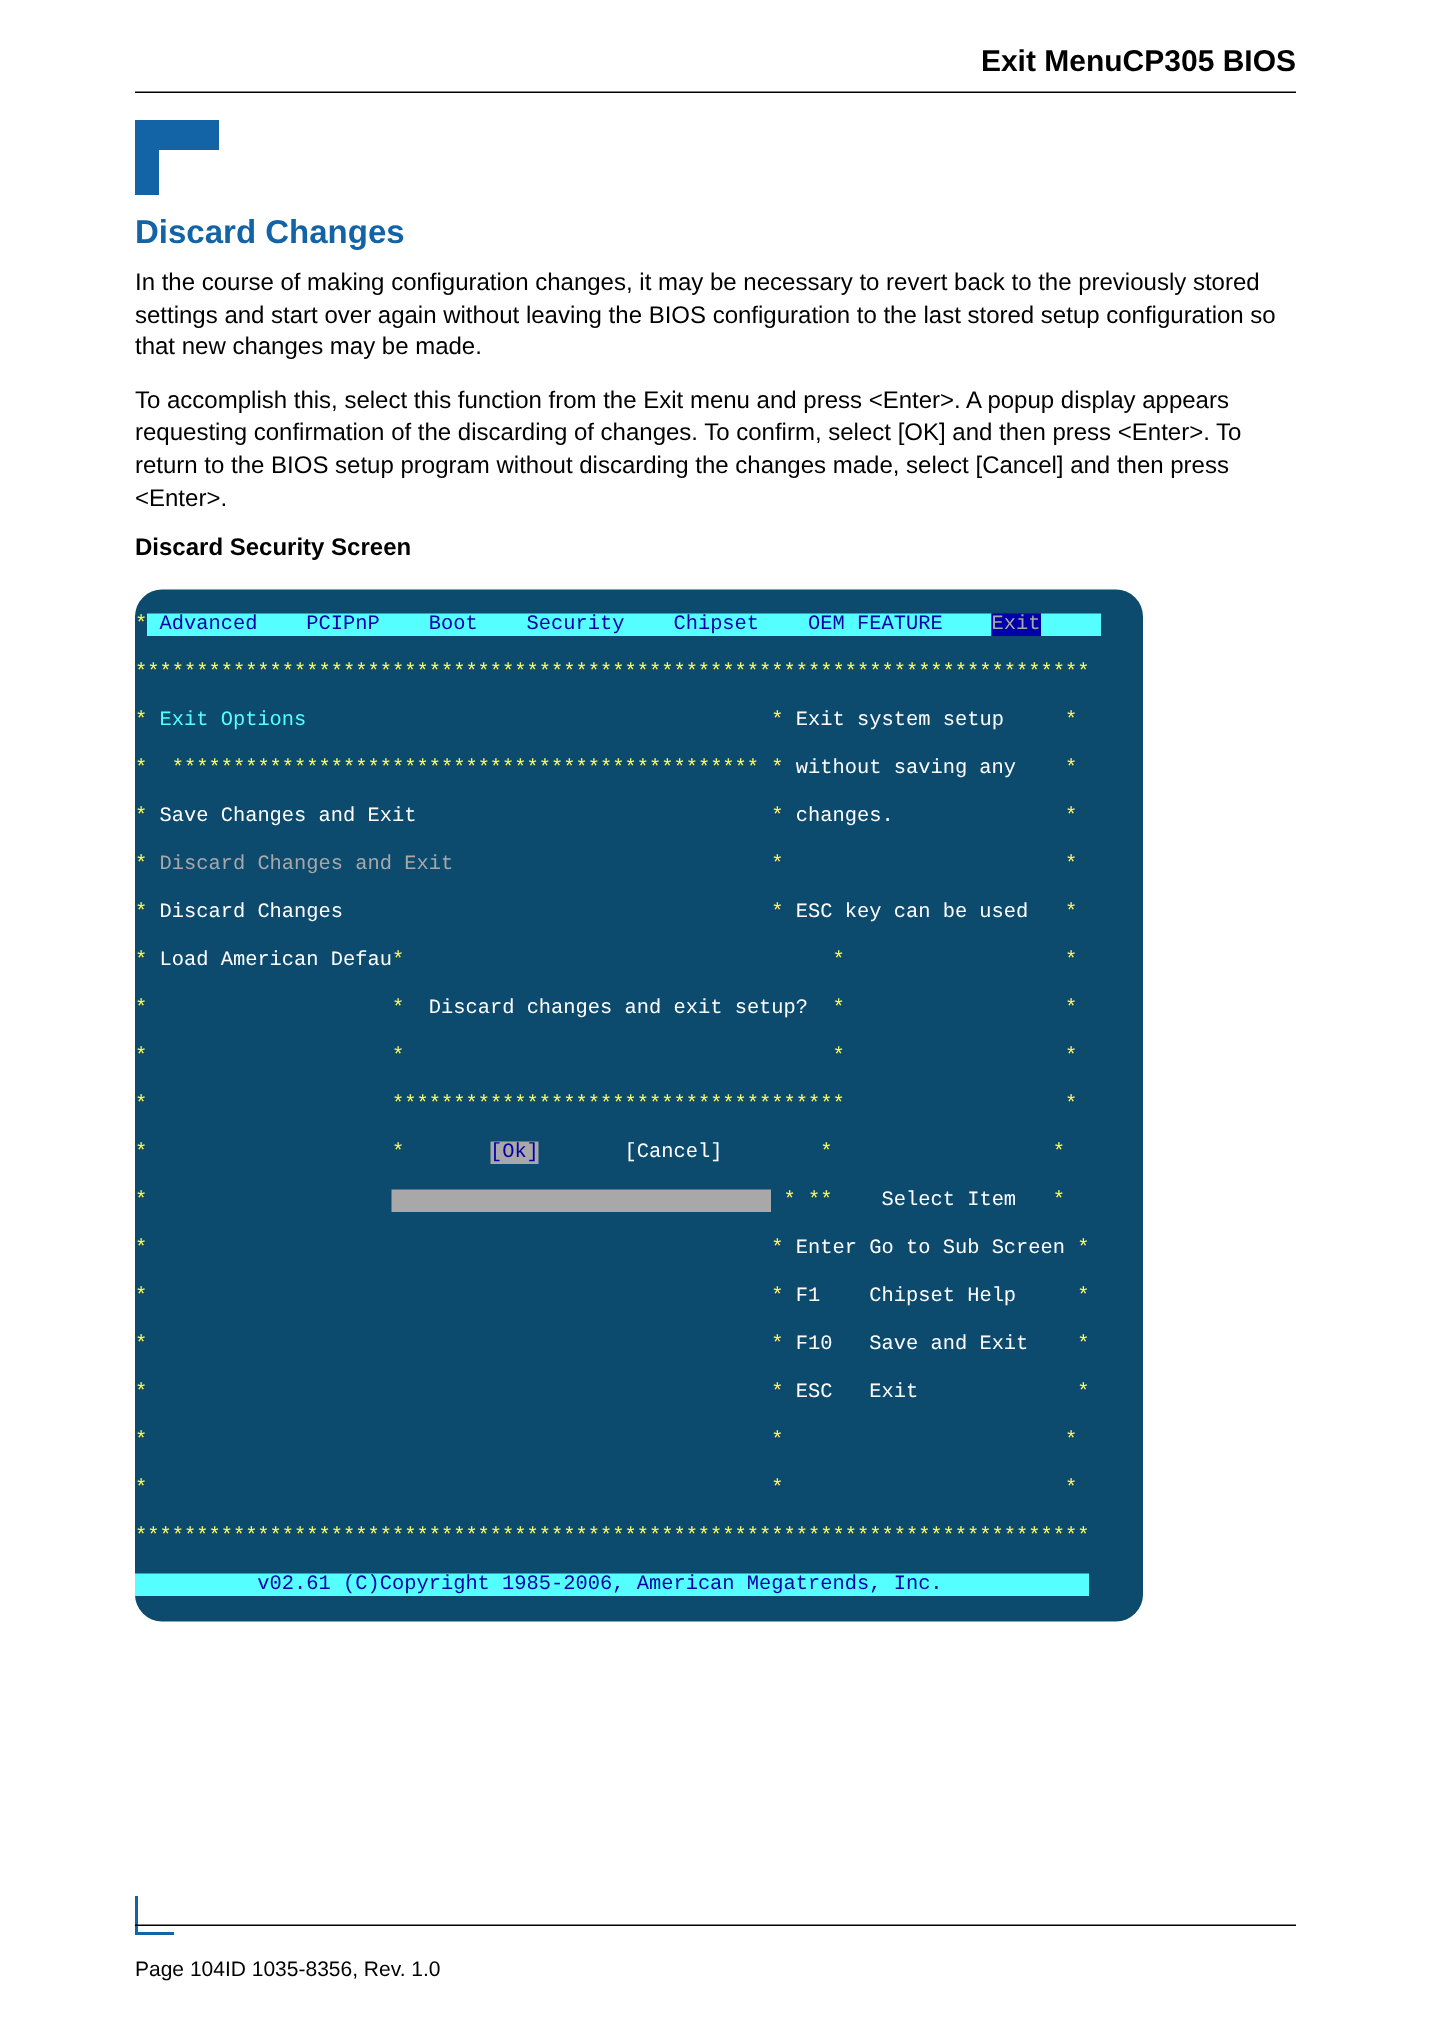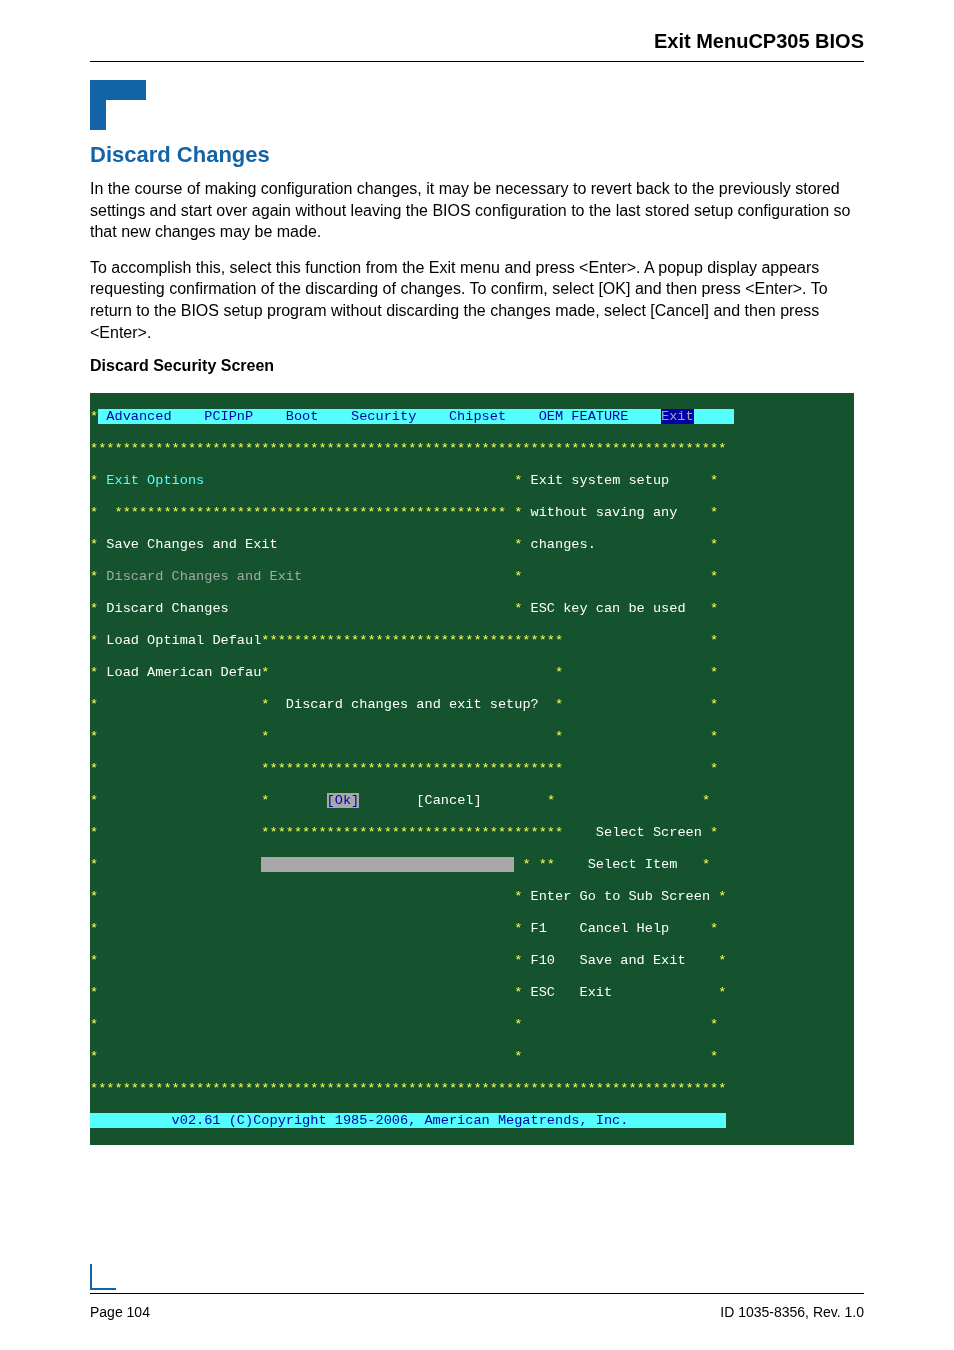--- a/index.html
+++ b/index.html
@@ -63,48 +63,49 @@
     font-weight: bold;
     font-size: 16px;
     margin: 10px 0 18px 0;
   }
 
   
   .bios {
     font-family: "Courier New", monospace;
     font-size: 13.6px;
     line-height: 16px;
-    background: #14532d;
+    background: #0c4a6e;
     color: #a8a8a8;
     white-space: pre;
-    width: 764px;
+    width: 672px;
     margin: 0 0 0 0;
     letter-spacing: 0;
     padding: 0;
     overflow: hidden;
+    border-radius: 18px;
   }
   .bios .row { display: block; height:16px; }
   .bios .white { color: #ffffff; }
   .bios .cyan { color: #55ffff; }
   .bios .gray { color: #a8a8a8; }
   .bios .sel { background: #a8a8a8; color:#0000a8; }
   .bios .tabbar { background:#55ffff; color:#0000a8; }
   .bios .tabactive { background:#0000a8; color:#a8a8a8; }
   .bios .yel { color:#ffff55; }
 
   .footer {
     position: absolute;
     bottom: 30px;
     left: 90px;
     right: 90px;
     border-top: 1px solid #000;
     display: flex;
-    justify-content: space-between;
+    justify-content: flex-start;
     font-size: 14px;
-    padding-top: 10px;
+    padding-top: 20px;
     color: #000;
   }
   .corner-l {
     position:absolute;
     left:90px;
     bottom:60px;
     width:24px;
     height:24px;
     border-left:2px solid #1363a7;
     border-bottom:2px solid #1363a7;
@@ -134,30 +135,28 @@
   <div class="sub-heading">Discard Security Screen</div>
 
   <div class="bios">
 <span class="row"><span class="yel">*</span><span class="tabbar"><span> Advanced    PCIPnP    Boot    Security    Chipset    OEM FEATURE    </span></span><span class="tabactive">Exit</span><span class="tabbar">     </span></span>
 <span class="row"><span class="yel">******************************************************************************</span></span>
 <span class="row"><span class="yel">* </span><span class="cyan">Exit Options</span>                                      <span class="yel">* </span><span class="white">Exit system setup</span>     <span class="yel">*</span></span>
 <span class="row"><span class="yel">*  </span><span class="yel">************************************************</span><span class="yel"> * </span><span class="white">without saving any</span>    <span class="yel">*</span></span>
 <span class="row"><span class="yel">* </span><span class="white">Save Changes and Exit</span>                             <span class="yel">* </span><span class="white">changes.</span>              <span class="yel">*</span></span>
 <span class="row"><span class="yel">* </span><span class="gray">Discard Changes and Exit</span>                          <span class="yel">*</span>                       <span class="yel">*</span></span>
 <span class="row"><span class="yel">* </span><span class="white">Discard Changes</span>                                   <span class="yel">* </span><span class="white">ESC key can be used</span>   <span class="yel">*</span></span>
-<span class="row"><span class="yel">* </span><span class="white">Load Optimal Defaul</span><span class="yel">*************************************</span>                  <span class="yel">*</span></span>
 <span class="row"><span class="yel">* </span><span class="white">Load American Defau</span><span class="yel">*</span>                                   <span class="yel">*</span>                  <span class="yel">*</span></span>
 <span class="row"><span class="yel">*</span>                    <span class="yel">*</span>  <span class="white">Discard changes and exit setup?</span>  <span class="yel">*</span>                  <span class="yel">*</span></span>
 <span class="row"><span class="yel">*</span>                    <span class="yel">*</span>                                   <span class="yel">*</span>                  <span class="yel">*</span></span>
 <span class="row"><span class="yel">*</span>                    <span class="yel">*************************************</span>                  <span class="yel">*</span></span>
 <span class="row"><span class="yel">*</span>                    <span class="yel">*</span>       <span class="sel">[Ok]</span>       <span class="white">[Cancel]</span>        <span class="yel">*</span>                  <span class="yel">*</span></span>
-<span class="row"><span class="yel">*</span>                    <span class="yel">*************************************</span>    <span class="white">Select Screen</span> <span class="yel">*</span></span>
 <span class="row"><span class="yel">*</span>                    <span class="sel">                               </span> <span class="yel">* **</span>    <span class="white">Select Item</span>   <span class="yel">*</span></span>
 <span class="row"><span class="yel">*</span>                                                   <span class="yel">* </span><span class="white">Enter</span> <span class="white">Go to Sub Screen</span> <span class="yel">*</span></span>
-<span class="row"><span class="yel">*</span>                                                   <span class="yel">* </span><span class="white">F1</span>    <span class="white">Cancel Help</span>     <span class="yel">*</span></span>
+<span class="row"><span class="yel">*</span>                                                   <span class="yel">* </span><span class="white">F1</span>    <span class="white">Chipset Help</span>     <span class="yel">*</span></span>
 <span class="row"><span class="yel">*</span>                                                   <span class="yel">* </span><span class="white">F10</span>   <span class="white">Save and Exit</span>    <span class="yel">*</span></span>
 <span class="row"><span class="yel">*</span>                                                   <span class="yel">* </span><span class="white">ESC</span>   <span class="white">Exit</span>             <span class="yel">*</span></span>
 <span class="row"><span class="yel">*</span>                                                   <span class="yel">*</span>                       <span class="yel">*</span></span>
 <span class="row"><span class="yel">*</span>                                                   <span class="yel">*</span>                       <span class="yel">*</span></span>
 <span class="row"><span class="yel">******************************************************************************</span></span>
 <span class="row"><span class="tabbar">          </span><span class="tabbar">v02.61 (C)Copyright 1985-2006, American Megatrends, Inc.</span><span class="tabbar">            </span></span>
 </div>
 
   <div class="corner-l"></div>
 

